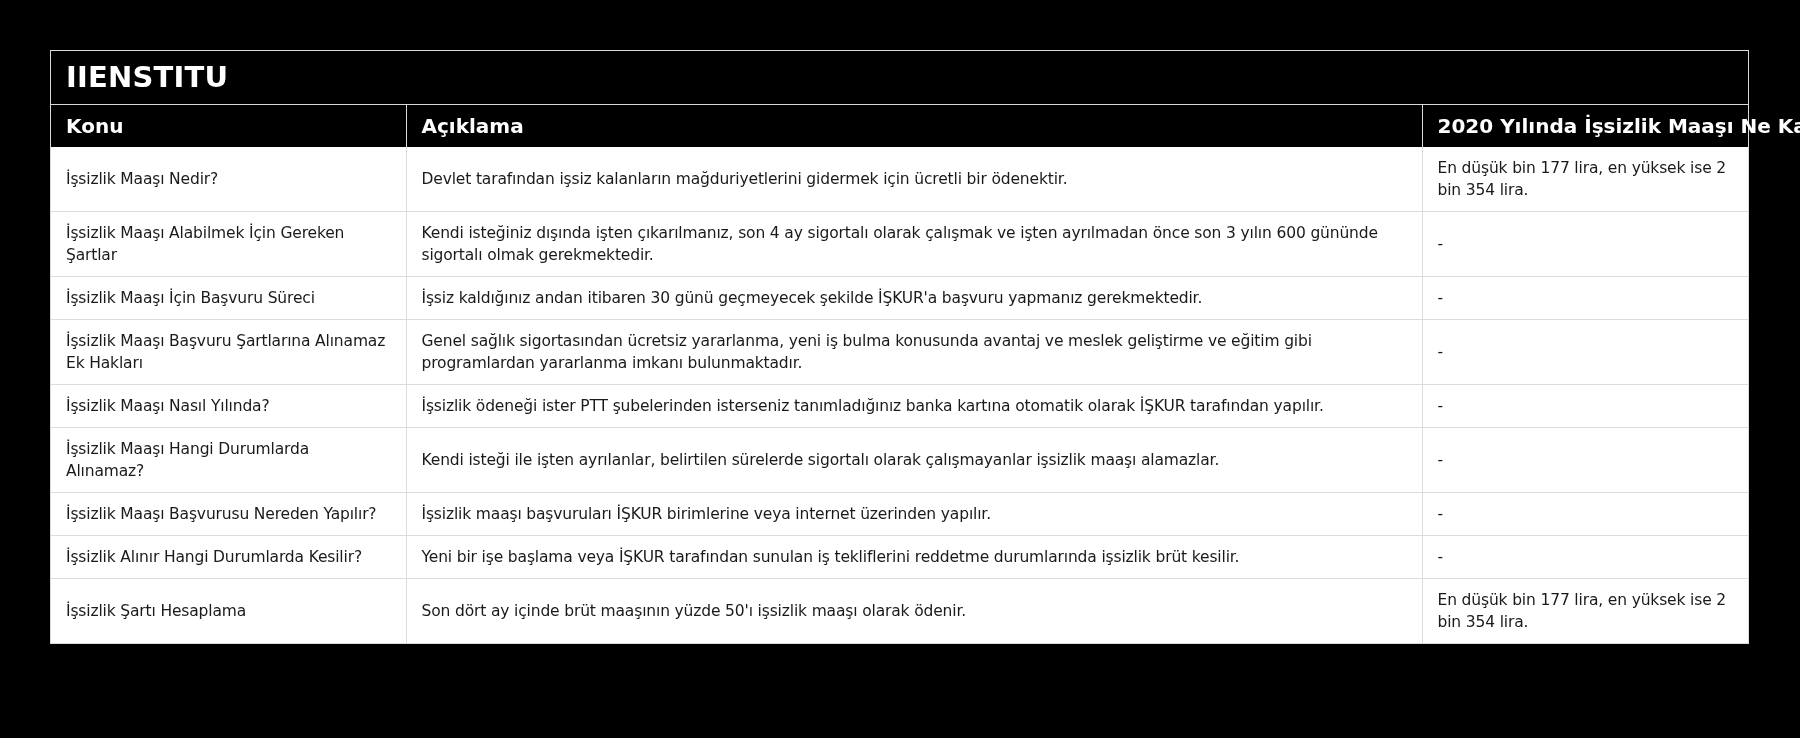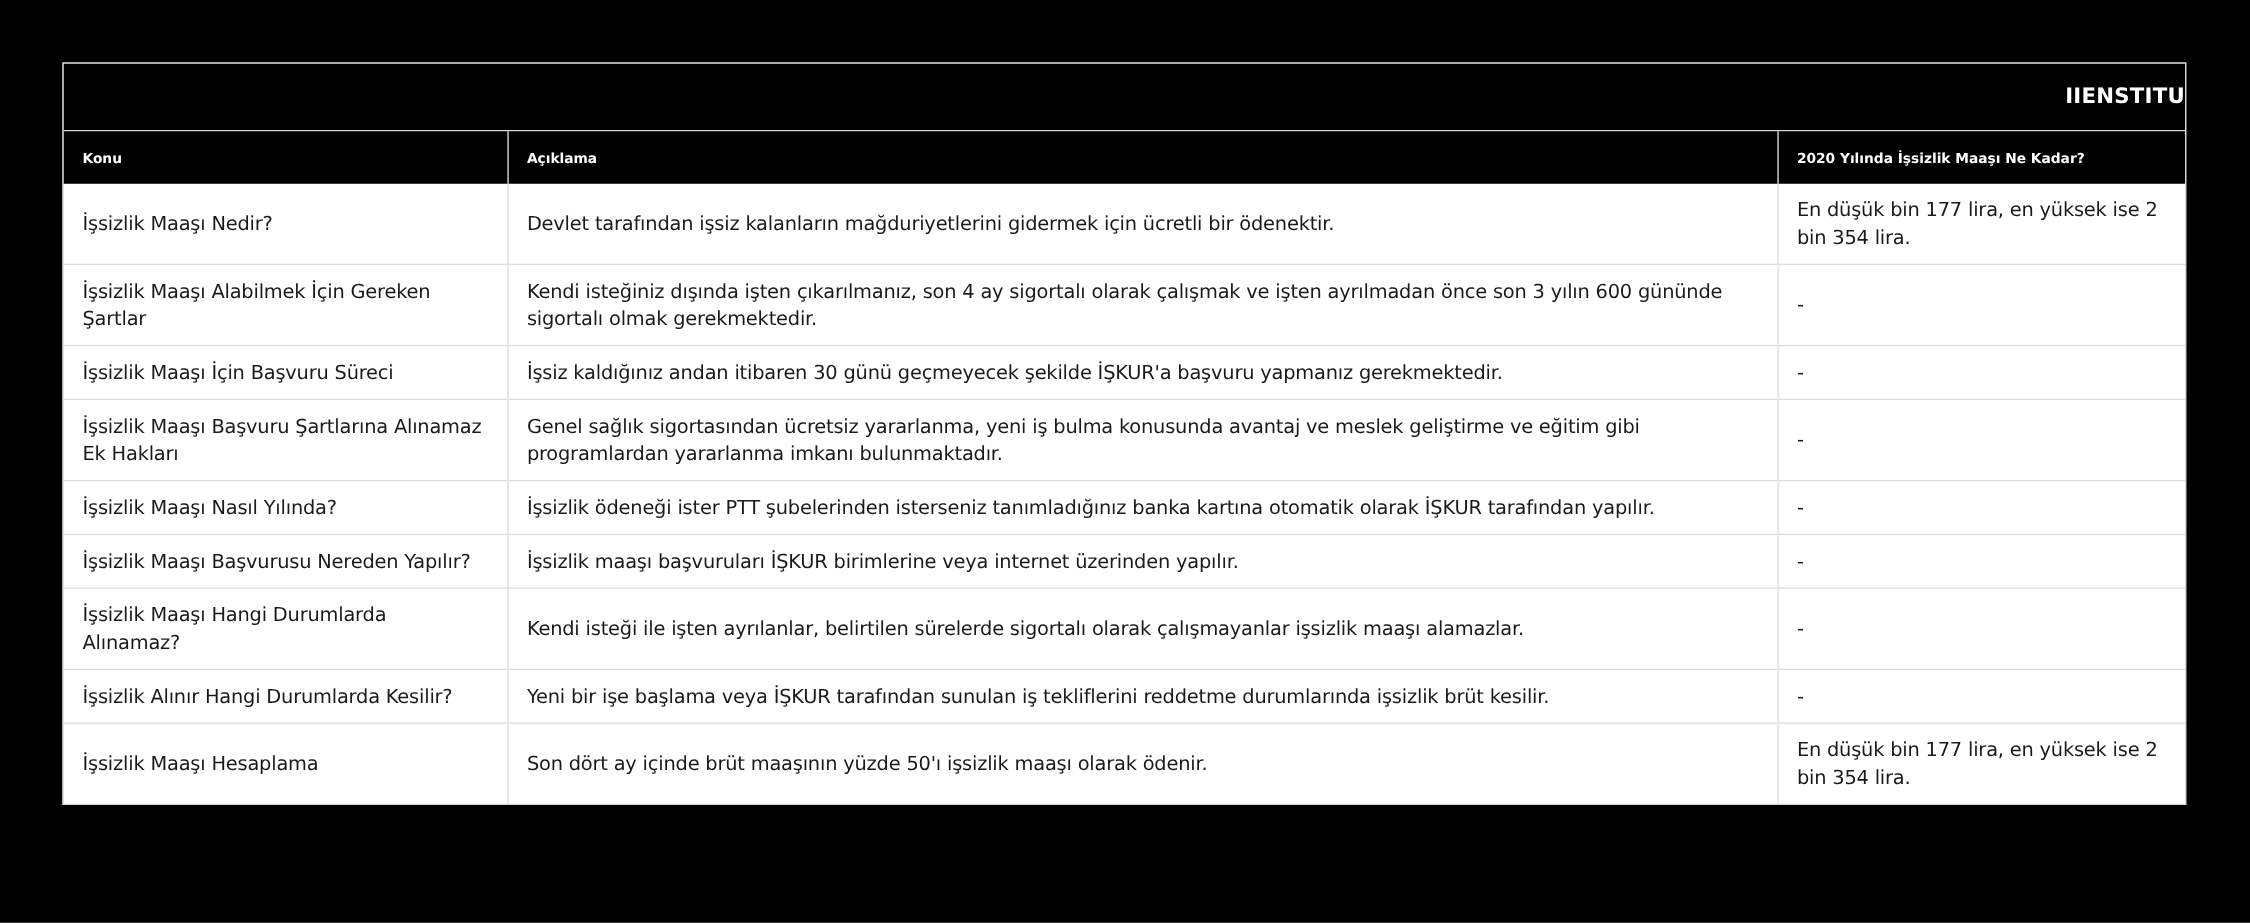--- a/index.html
+++ b/index.html
@@ -20,40 +20,39 @@
       width: 1699px;
       border: 1px solid #d9d9d9;
       box-sizing: border-box;
       background: #ffffff;
     }
     .title-bar {
       height: 53px;
       background: #000000;
       color: #ffffff;
       font-weight: bold;
-      font-size: 17px;
+      font-size: 29px;
       line-height: 53px;
       padding-left: 15px;
       border-bottom: 1px solid #d9d9d9;
       letter-spacing: 0.2px;
-      text-align: right;
     }
     table {
       border-collapse: collapse;
       width: 100%;
       table-layout: fixed;
     }
     col.c1 { width: 355px; }
     col.c2 { width: 1016px; }
     col.c3 { width: auto; }
     thead th {
       background: #000000;
       color: #ffffff;
       font-weight: bold;
-      font-size: 11px;
+      font-size: 20px;
       text-align: left;
       height: 42px;
       padding: 0 15px;
       border-left: 1px solid #d9d9d9;
       white-space: nowrap;
     }
     thead th:first-child { border-left: none; }
     tbody td {
       font-size: 15.5px;
       color: #1a1a1a;
@@ -107,34 +106,34 @@
         <td>İşsizlik Maaşı Başvuru Şartlarına Alınamaz Ek Hakları</td>
         <td>Genel sağlık sigortasından ücretsiz yararlanma, yeni iş bulma konusunda avantaj ve meslek geliştirme ve eğitim gibi programlardan yararlanma imkanı bulunmaktadır.</td>
         <td>-</td>
       </tr>
       <tr class="short">
         <td>İşsizlik Maaşı Nasıl Yılında?</td>
         <td>İşsizlik ödeneği ister PTT şubelerinden isterseniz tanımladığınız banka kartına otomatik olarak İŞKUR tarafından yapılır.</td>
         <td>-</td>
       </tr>
       <tr class="short">
-        <td>İşsizlik Maaşı Başvurusu Nereden Yapılır?</td>
-        <td>İşsizlik maaşı başvuruları İŞKUR birimlerine veya internet üzerinden yapılır.</td>
+        <td>İşsizlik Maaşı Hangi Durumlarda Alınamaz?</td>
+        <td>Kendi isteği ile işten ayrılanlar, belirtilen sürelerde sigortalı olarak çalışmayanlar işsizlik maaşı alamazlar.</td>
         <td>-</td>
       </tr>
       <tr class="short">
-        <td>İşsizlik Maaşı Hangi Durumlarda Alınamaz?</td>
-        <td>Kendi isteği ile işten ayrılanlar, belirtilen sürelerde sigortalı olarak çalışmayanlar işsizlik maaşı alamazlar.</td>
+        <td>İşsizlik Maaşı Başvurusu Nereden Yapılır?</td>
+        <td>İşsizlik maaşı başvuruları İŞKUR birimlerine veya internet üzerinden yapılır.</td>
         <td>-</td>
       </tr>
       <tr class="short">
         <td>İşsizlik Alınır Hangi Durumlarda Kesilir?</td>
         <td>Yeni bir işe başlama veya İŞKUR tarafından sunulan iş tekliflerini reddetme durumlarında işsizlik brüt kesilir.</td>
         <td>-</td>
       </tr>
       <tr class="tall">
-        <td>İşsizlik Maaşı Hesaplama</td>
+        <td>İşsizlik Şartı Hesaplama</td>
         <td>Son dört ay içinde brüt maaşının yüzde 50'ı işsizlik maaşı olarak ödenir.</td>
         <td>En düşük bin 177 lira, en yüksek ise 2 bin 354 lira.</td>
       </tr>
     </tbody>
   </table>
 </div>
 
 </body></html>

